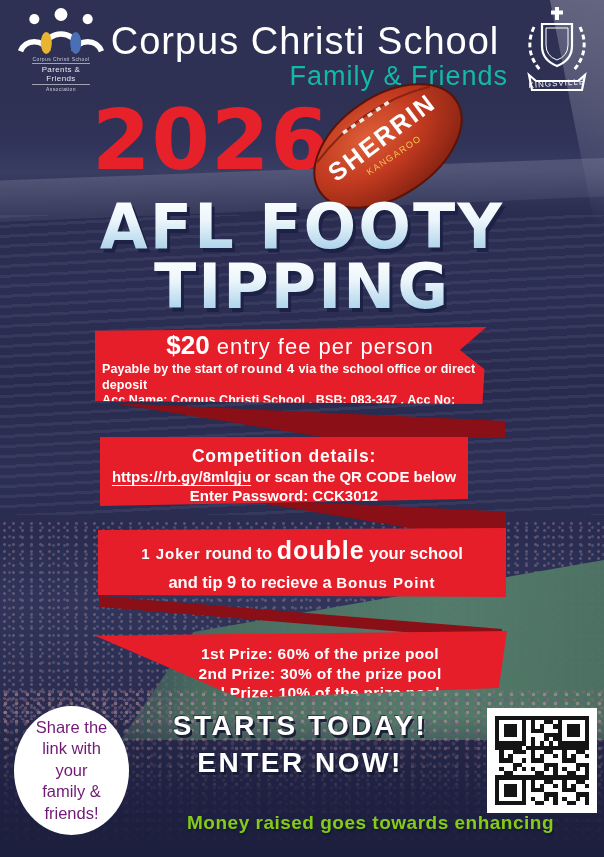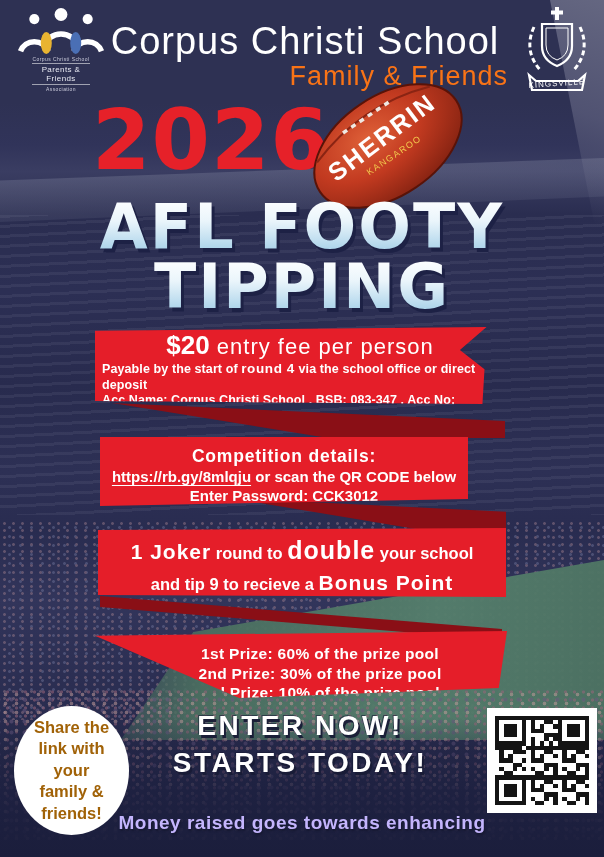--- a/index.html
+++ b/index.html
@@ -84,41 +84,41 @@
 
   .b1-line1{text-align:center;margin-top:3px;font-size:22px;letter-spacing:1px;}
   .b1-line1 .xb{font-size:26px;font-weight:800;letter-spacing:0;}
   .b1-small{font-size:12.5px;font-weight:700;line-height:15.5px;padding-left:7px;
     letter-spacing:.1px;}
   .b1-small .xb{font-weight:800;font-size:13.5px;letter-spacing:.6px;}
   .b2-head{text-align:center;font-size:17.5px;font-weight:800;letter-spacing:.8px;margin-top:9px;}
   .b2-line{text-align:center;font-size:15px;font-weight:600;line-height:19px;}
   .b2-link{text-decoration:underline;text-underline-offset:3px;}
   .b3-wrap{text-align:center;margin-top:8px;line-height:29px;font-size:16.5px;font-weight:600;}
-  .b3-wrap .xb{font-size:21px;font-weight:800;letter-spacing:1px;}
+  .b3-wrap .xb{font-size:15px;font-weight:800;letter-spacing:1px;}
   .b3-wrap .xb2{font-size:25px;font-weight:800;letter-spacing:1px;text-align:right;}
   .b4-lines{text-align:center;padding:13px 6px 0 44px;font-size:15.5px;font-weight:800;
     line-height:19.5px;letter-spacing:.3px;}
 
   
   .share-circle{position:absolute;left:14px;top:706px;width:115px;height:129px;z-index:3;
-    background:#ffffff;border-radius:50%;text-align:center;color:#a16207;
-    font-size:16.5px;font-weight:700;line-height:21.5px;padding-top:0;
+    background:#ffffff;border-radius:50%;text-align:center;color:#701a75;
+    font-size:16.5px;font-weight:400;line-height:21.5px;padding-top:0;
     display:flex;align-items:center;justify-content:center;}
   .cta{position:absolute;left:140px;top:707px;width:320px;z-index:3;text-align:center;
     color:#fff;font-size:28px;font-weight:800;letter-spacing:2.5px;line-height:37px;
     text-shadow:2px 3px 0 rgba(24,27,54,.95),-1px -1px 0 rgba(24,27,54,.6);}
   .qr{position:absolute;left:487px;top:708px;width:110px;height:105px;z-index:3;
     background:#fff;padding:8px;box-sizing:border-box;}
   .qr-modules{display:grid;grid-template-columns:repeat(21,1fr);grid-auto-rows:1fr;
     width:100%;height:100%;}
   .qm{background:#fff;}
   .qb{background:#141414;}
-  .footer{position:absolute;left:50px;top:811px;width:504px;z-index:3;text-align:center;
-    color:#c4b5fd;font-size:19px;font-weight:800;letter-spacing:.5px;line-height:23.5px;
+  .footer{position:absolute;left:50px;top:811px;width:504px;z-index:3;text-align:right;
+    color:#84cc16;font-size:19px;font-weight:800;letter-spacing:.5px;line-height:23.5px;
     text-shadow:1px 2px 2px rgba(20,22,45,.8);}
 </style>
 </head>
 <body>
 
 <div class="page">
 
   <div class="bg-base"></div>
   <div class="bg-corner"></div>
   <div class="bg-roof"></div>
@@ -138,21 +138,21 @@
       <path d="M64 47 A16 16 0 0 1 94 47" stroke="#ffffff" stroke-width="6" fill="none"></path>
       <ellipse cx="34" cy="38" rx="6" ry="12" fill="#e9b431"></ellipse>
       <ellipse cx="66" cy="38" rx="6" ry="12" fill="#4a6fb5"></ellipse>
     </svg>
     <div class="logo-cap1">Corpus Christi School</div>
     <div class="logo-cap2">Parents &amp; Friends</div>
     <div class="logo-cap3">Association</div>
   </div>
 
   <div class="school-title">Corpus Christi School</div>
-  <div class="school-sub" style="color:#f97316">Family &amp; Friends</div>
+  <div class="school-sub" style="color:#14b8a6">Family &amp; Friends</div>
 
   <svg class="crest" viewBox="0 0 80 98">
     <g stroke="#ffffff" fill="none" stroke-width="2.2">
       <path d="M40 2 v13 M34 7.5 h12" stroke-width="4"></path>
       <path d="M25 19 h30 v22 q0 14 -15 20 q-15 -6 -15 -20 z"></path>
       <path d="M29 23 h22 v17 q0 11 -11 15 q-11 -4 -11 -15 z" stroke-width="1"></path>
       <path d="M17 22 q-11 24 7 44" stroke-width="3" stroke-dasharray="5 3"></path>
       <path d="M63 22 q11 24 -7 44" stroke-width="3" stroke-dasharray="5 3"></path>
       <path d="M12 70 l7 6 h42 l7 -6 l-3 15 h-50 z"></path>
     </g>
@@ -223,22 +223,22 @@
     <div>
       <div>Share the</div>
       <div>link with</div>
       <div>your</div>
       <div>family &amp;</div>
       <div>friends!</div>
     </div>
   </div>
 
   <div class="cta">
+    <div>STARTS TODAY!</div>
     <div>ENTER NOW!</div>
-    <div>STARTS TODAY!</div>
   </div>
 
   <div class="qr">
     <div class="qr-modules">
         <div class="qm qb"></div>
         <div class="qm qb"></div>
         <div class="qm qb"></div>
         <div class="qm qb"></div>
         <div class="qm qb"></div>
         <div class="qm qb"></div>

